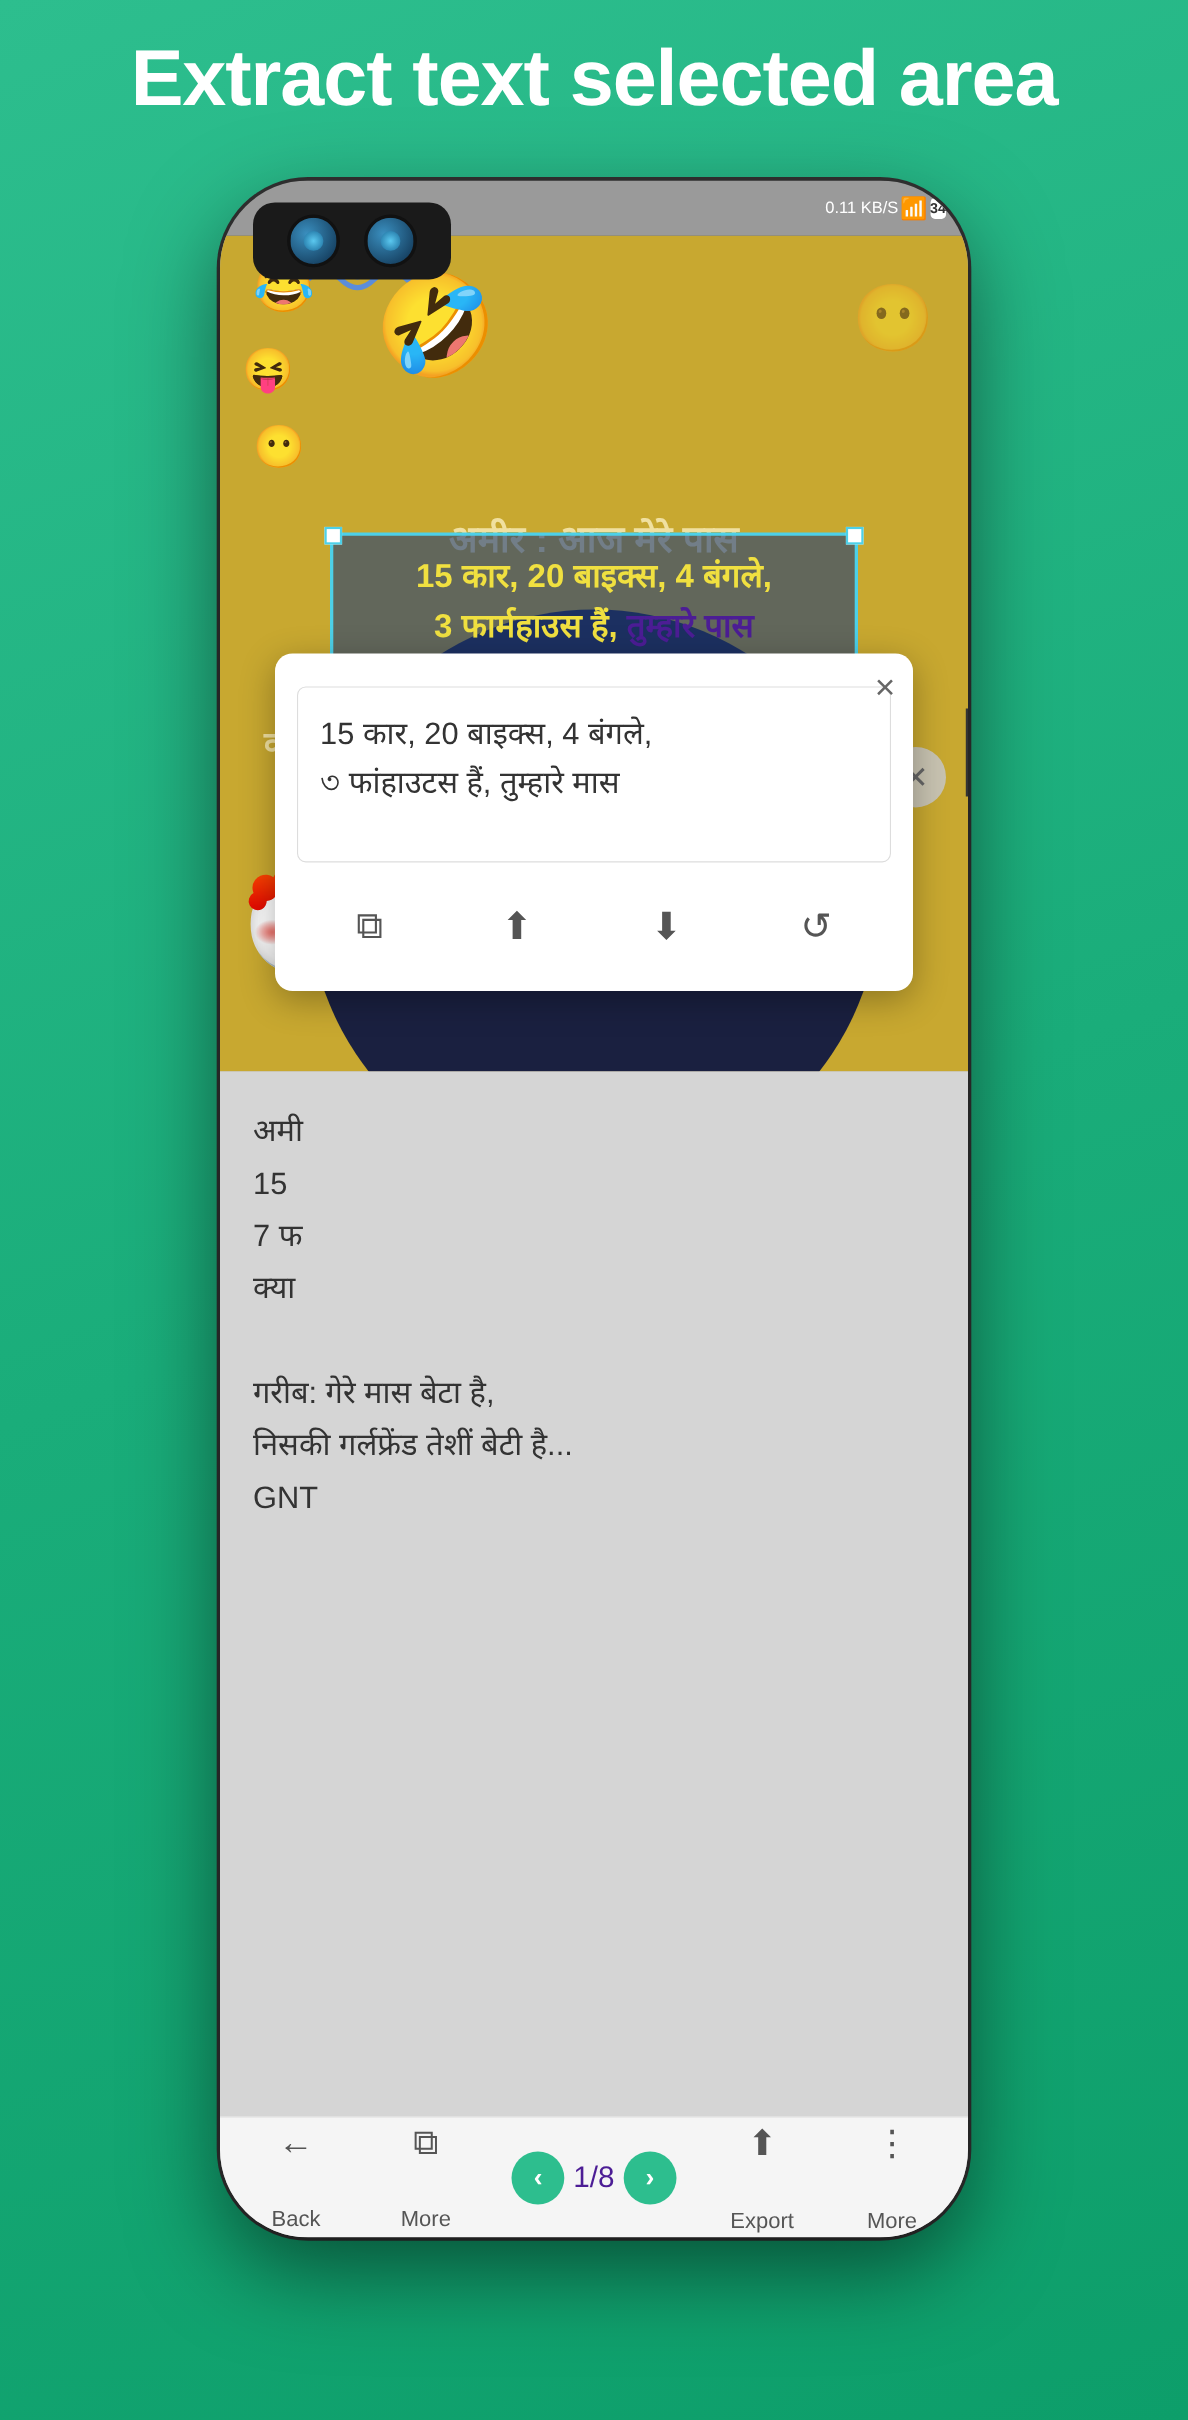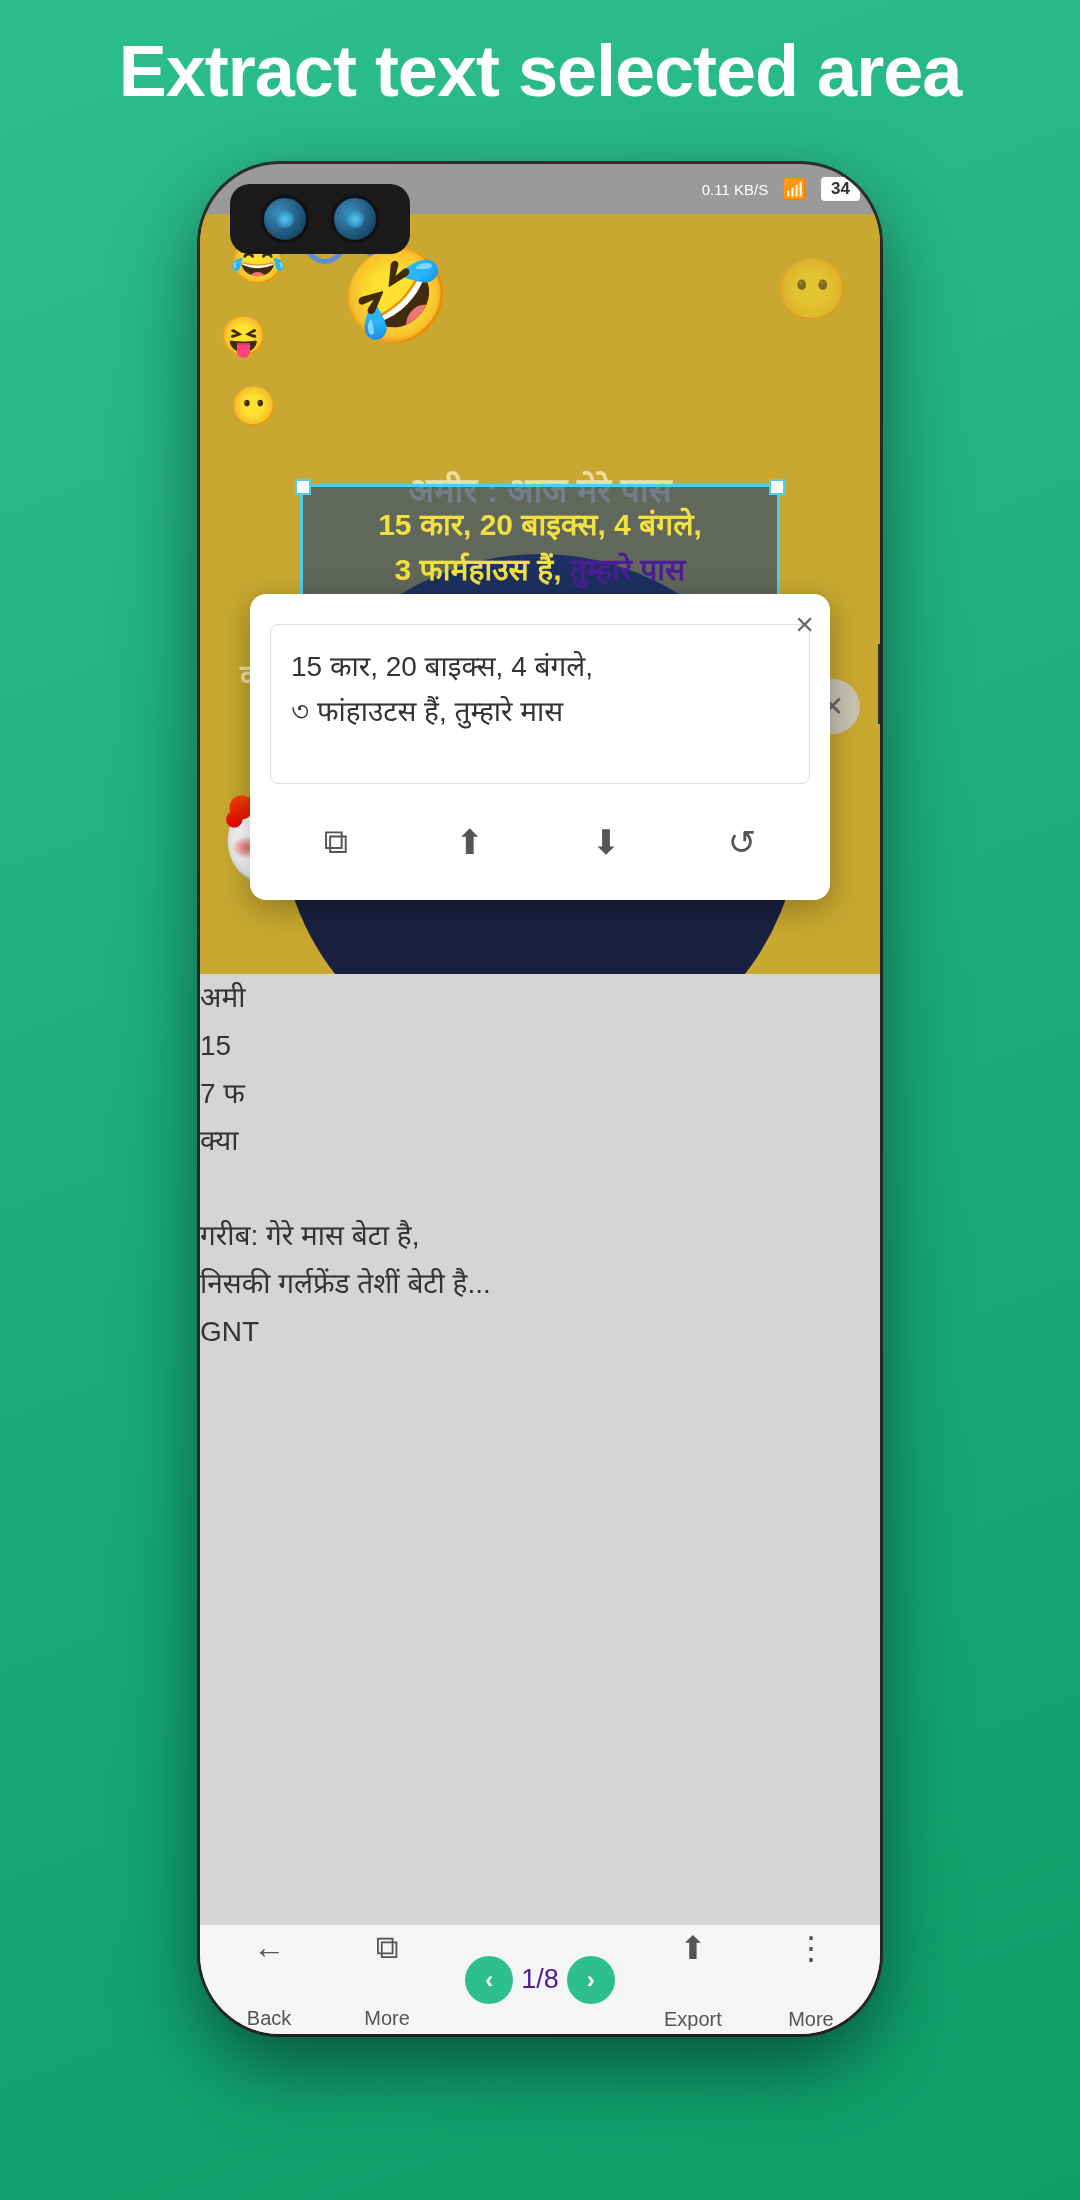--- a/index.html
+++ b/index.html
@@ -91,31 +91,31 @@
       align-items: center;
       justify-content: flex-end;
       padding: 0 20px;
       gap: 8px;
       z-index: 5;
     }
 
     .status-icons {
       display: flex;
       align-items: center;
-      gap: 14px;
+      gap: 2px;
       font-size: 18px;
       color: #fff;
     }
 
     .battery-icon {
       background: #fff;
       border-radius: 4px;
-      padding: 2px 10px;
+      padding: 2px 0;
       color: #333;
-      font-size: 17px;
+      font-size: 13px;
       font-weight: bold;
     }
 
     
     .phone-screen {
       position: absolute;
       top: 50px;
       left: 0;
       right: 0;
       bottom: 0;
@@ -314,20 +314,21 @@
     }
 
     
     .gray-area {
       position: absolute;
       top: 760px;
       left: 0;
       right: 0;
       bottom: 100px;
       background: #d5d5d5;
+      padding: 30px;
     }
 
     .gray-text {
       font-size: 28px;
       color: #333;
       line-height: 1.7;
       font-weight: 500;
     }
 
     

